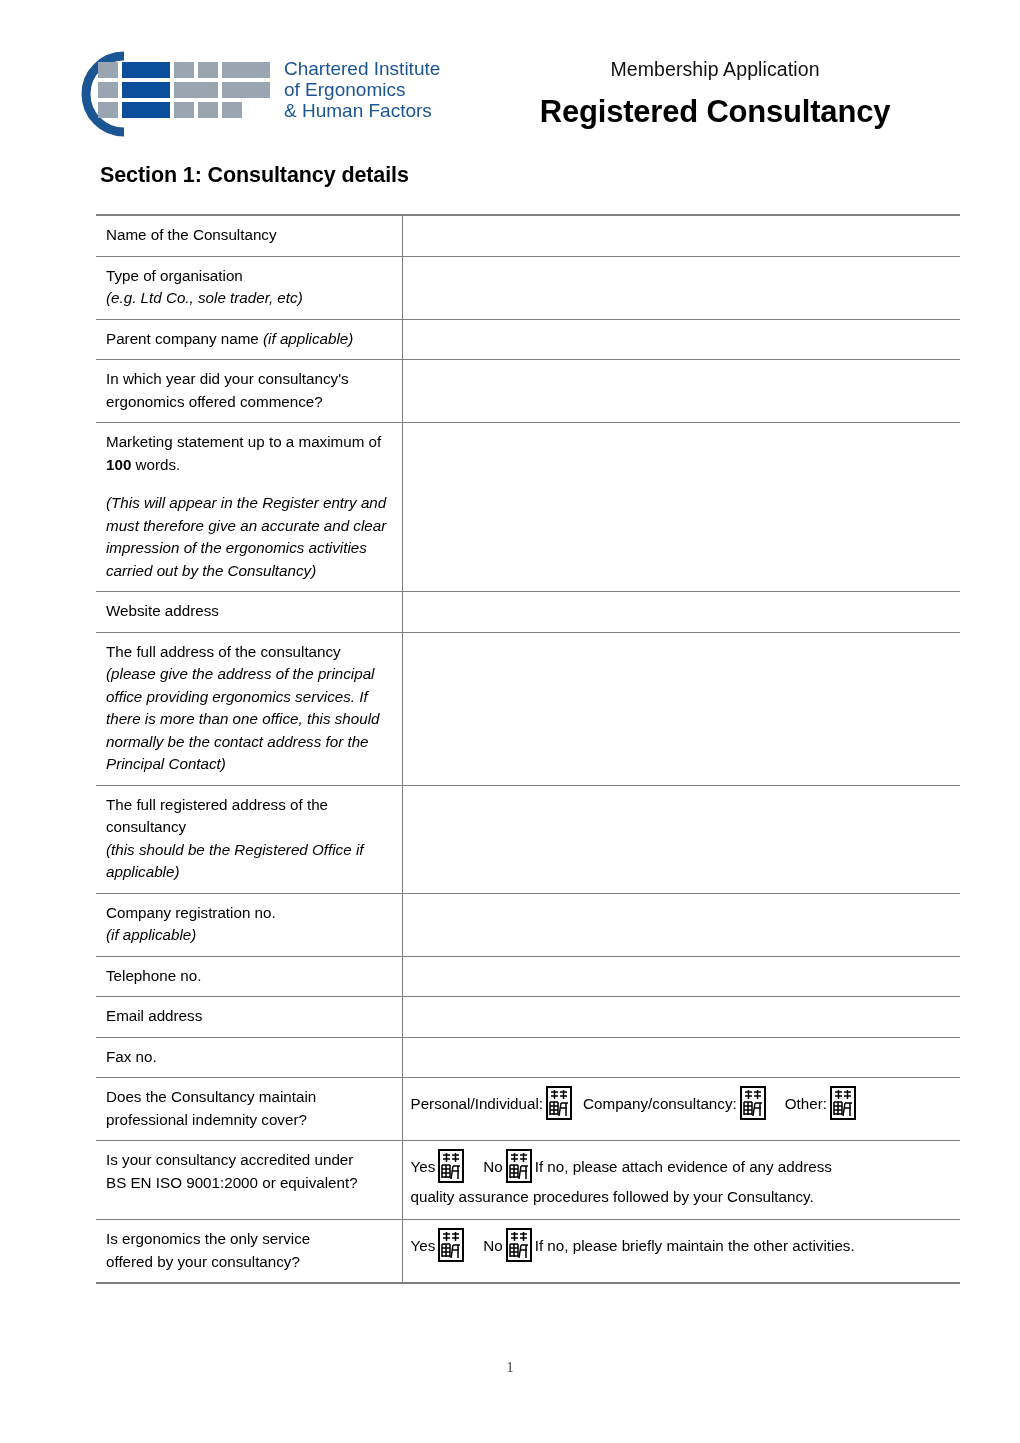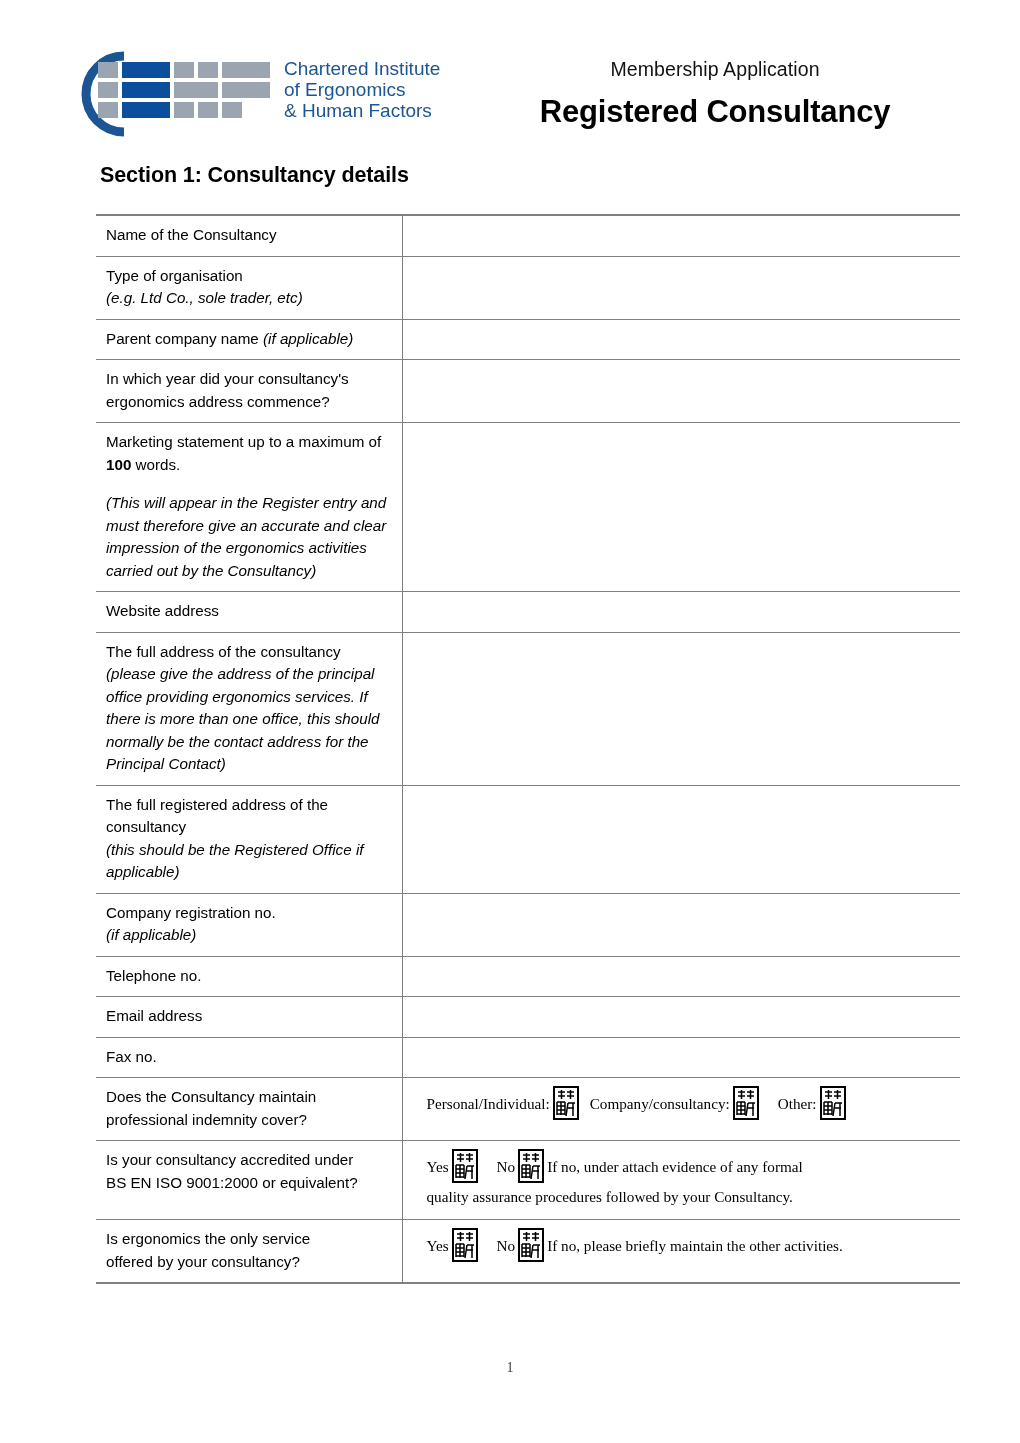--- a/index.html
+++ b/index.html
@@ -97,24 +97,23 @@
   .form-table tr:first-child td { border-top: 2.2px solid #808080; }
   .form-table tr:last-child td { border-bottom: 2.2px solid #808080; }
 
   .form-table td.label {
     border-right: 1.4px solid #808080;
     padding: 8px 8px 9px 10px;
     font-size: 15.2px;
     line-height: 22.5px;
   }
   .form-table td.value {
-    padding: 8px 8px 9px 24px;
+    padding: 8px 8px 9px 8px;
     font-size: 15.2px;
     line-height: 22.5px;
-    font-family: Liberation Serif, serif;
   }
 
   .it { font-style: italic; }
   .bd { font-weight: bold; }
 
   .spacer-para { height: 16px; }
 
   
   .tofu {
     display: inline-block;
@@ -228,21 +227,21 @@
           <span>Parent company name </span><span class="it">(if applicable)</span>
         </td>
         <td class="value">
           <span></span>
         </td>
       </tr>
 
       <tr>
         <td class="label">
           <div>In which year did your consultancy's</div>
-          <div>ergonomics address commence?</div>
+          <div>ergonomics offered commence?</div>
         </td>
         <td class="value">
           <span></span>
         </td>
       </tr>
 
       <tr>
         <td class="label">
           <div><span>Marketing statement up to a maximum of </span><span class="bd">100</span><span> words.</span></div>
           <div class="spacer-para"></div>
@@ -362,21 +361,21 @@
                     <path d="M3 4 h7 M3 8 h7 M6.5 2 v9 M12 4 h7 M12 8 h7 M15.5 2 v9"></path>
                     <path d="M2 14 h8 M2 18 h8 M2 22 h8 M2 26 h8 M2 14 v13 M10 14 v13 M6 14 v13"></path>
                     <path d="M13 15 l-2 13 M13 15 h7 M13 20 h6 M18 15 v13"></path>
                   </g>
                 </svg></span><span class="opt-sp-lg"></span><span>No</span><span class="tofu"><svg width="22" height="30" viewBox="0 0 22 30">
                   <g stroke="#000" stroke-width="1.5" fill="none">
                     <path d="M3 4 h7 M3 8 h7 M6.5 2 v9 M12 4 h7 M12 8 h7 M15.5 2 v9"></path>
                     <path d="M2 14 h8 M2 18 h8 M2 22 h8 M2 26 h8 M2 14 v13 M10 14 v13 M6 14 v13"></path>
                     <path d="M13 15 l-2 13 M13 15 h7 M13 20 h6 M18 15 v13"></path>
                   </g>
-                </svg></span><span>If no, under attach evidence of any formal</span>
+                </svg></span><span>If no, please attach evidence of any address</span>
           </div>
           <div class="qa-tail">quality assurance procedures followed by your Consultancy.</div>
         </td>
       </tr>
 
       <tr>
         <td class="label">
           <div>Is ergonomics the only service</div>
           <div>offered by your consultancy?</div>
         </td>

